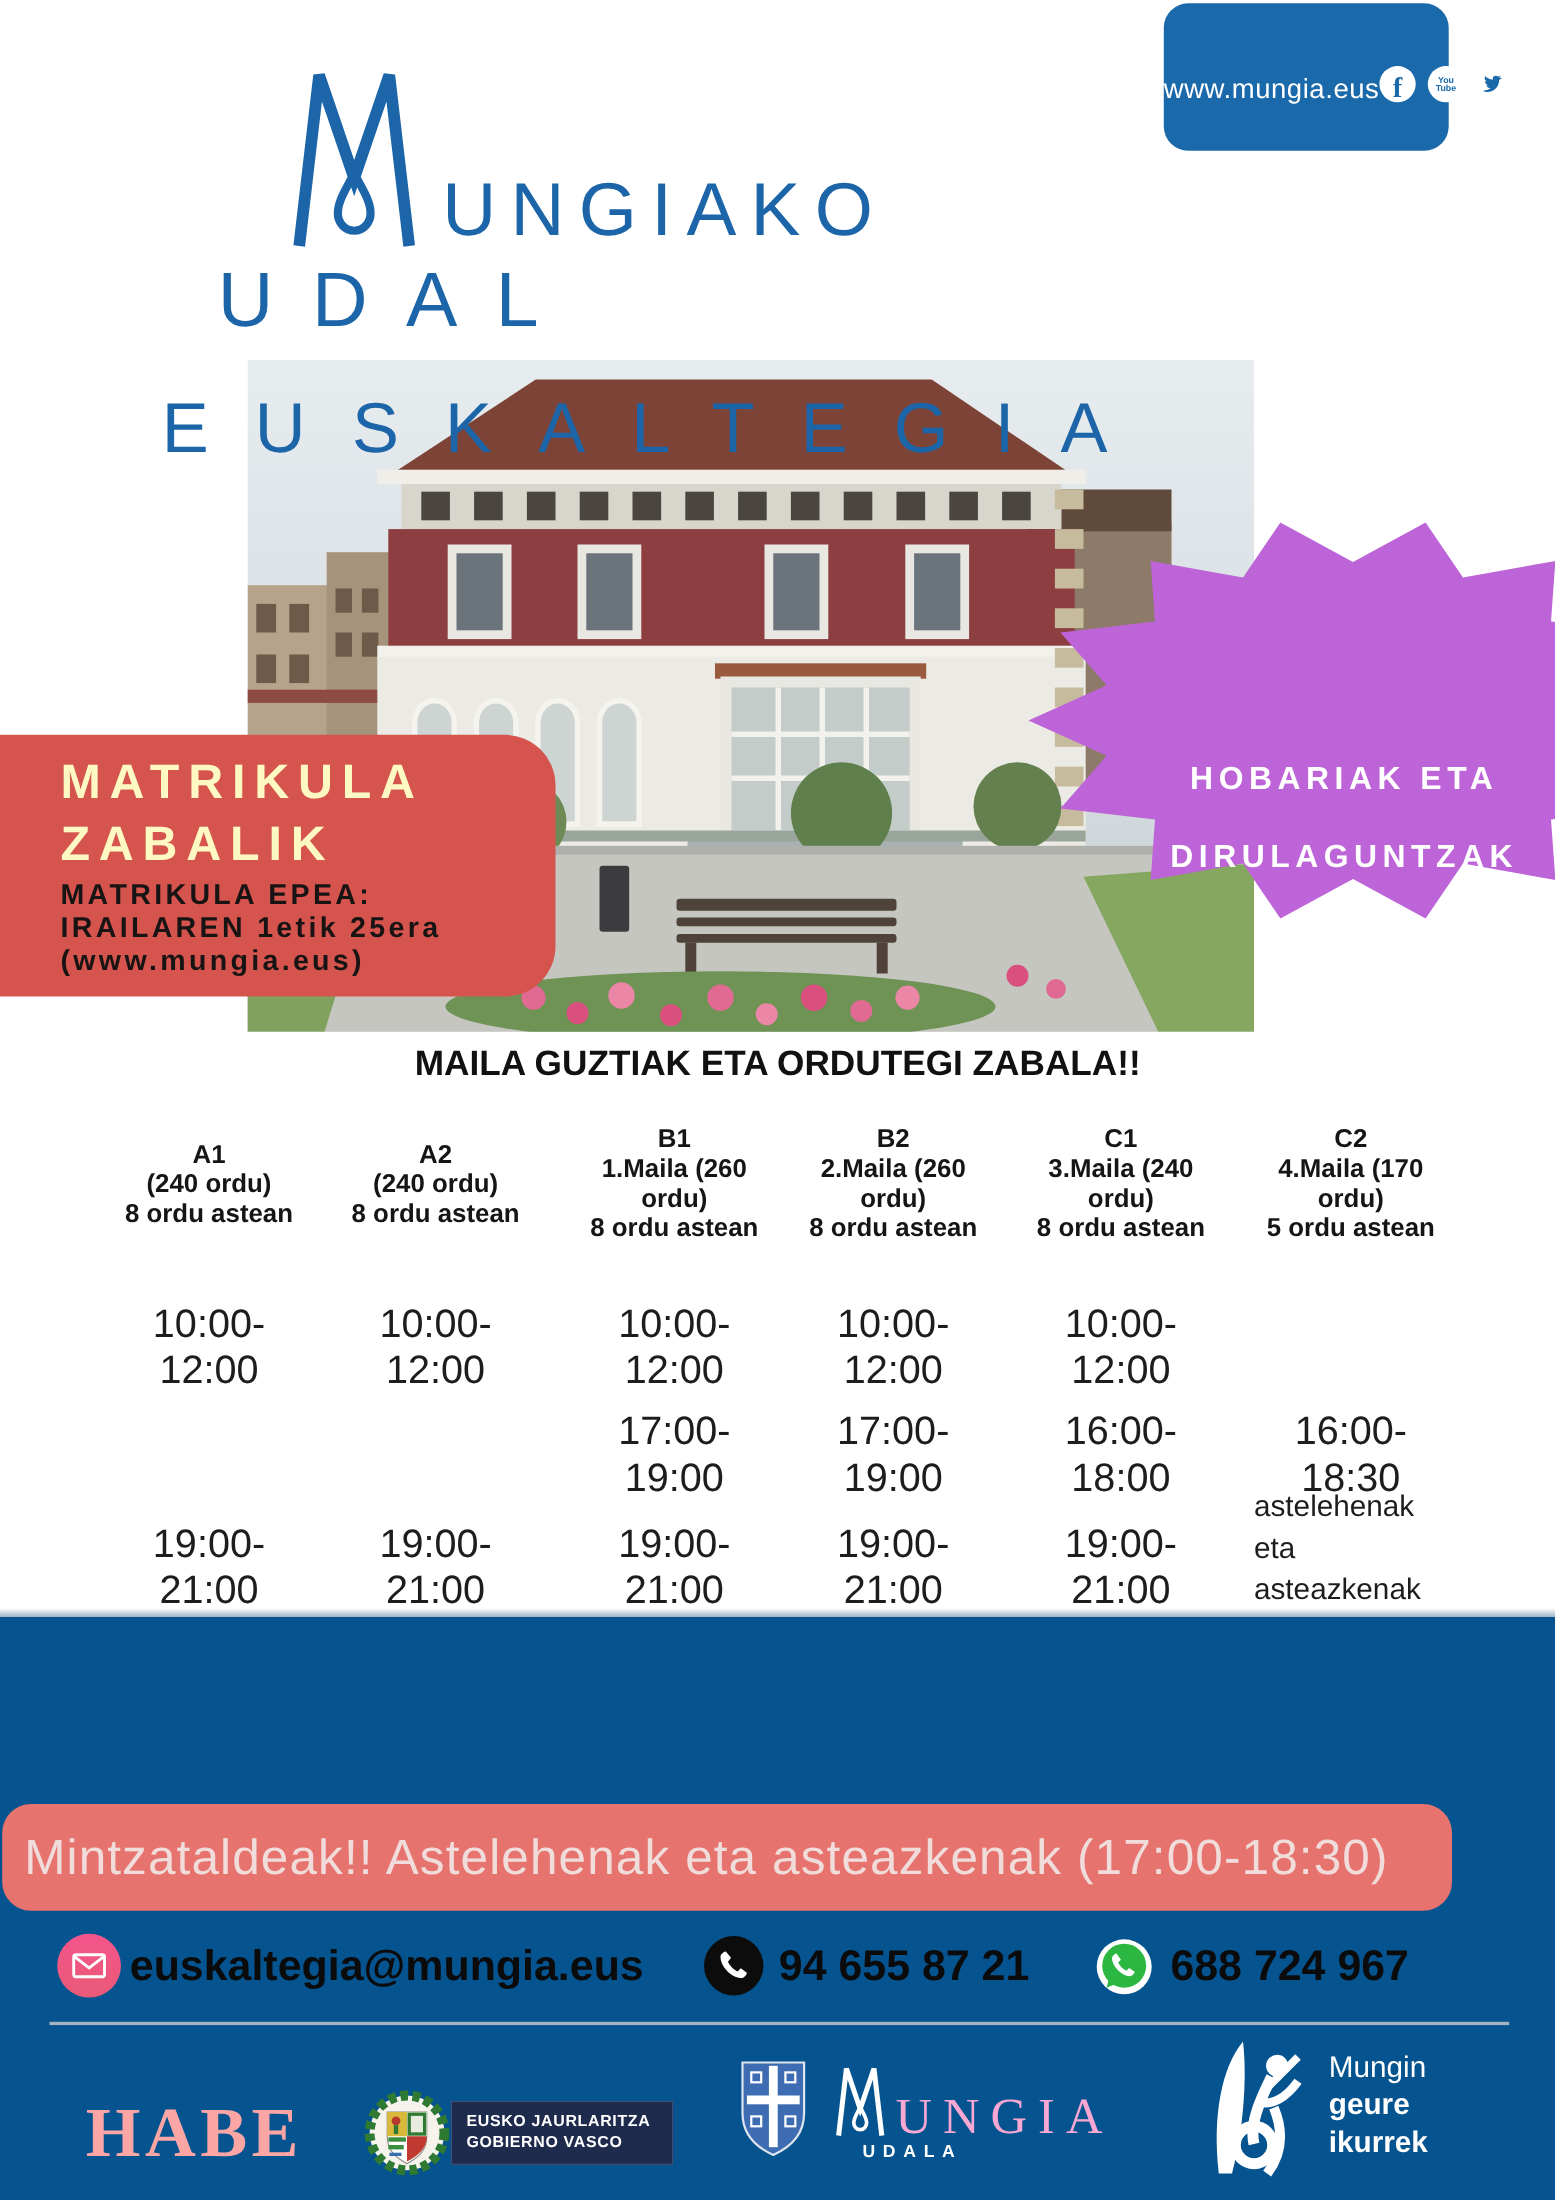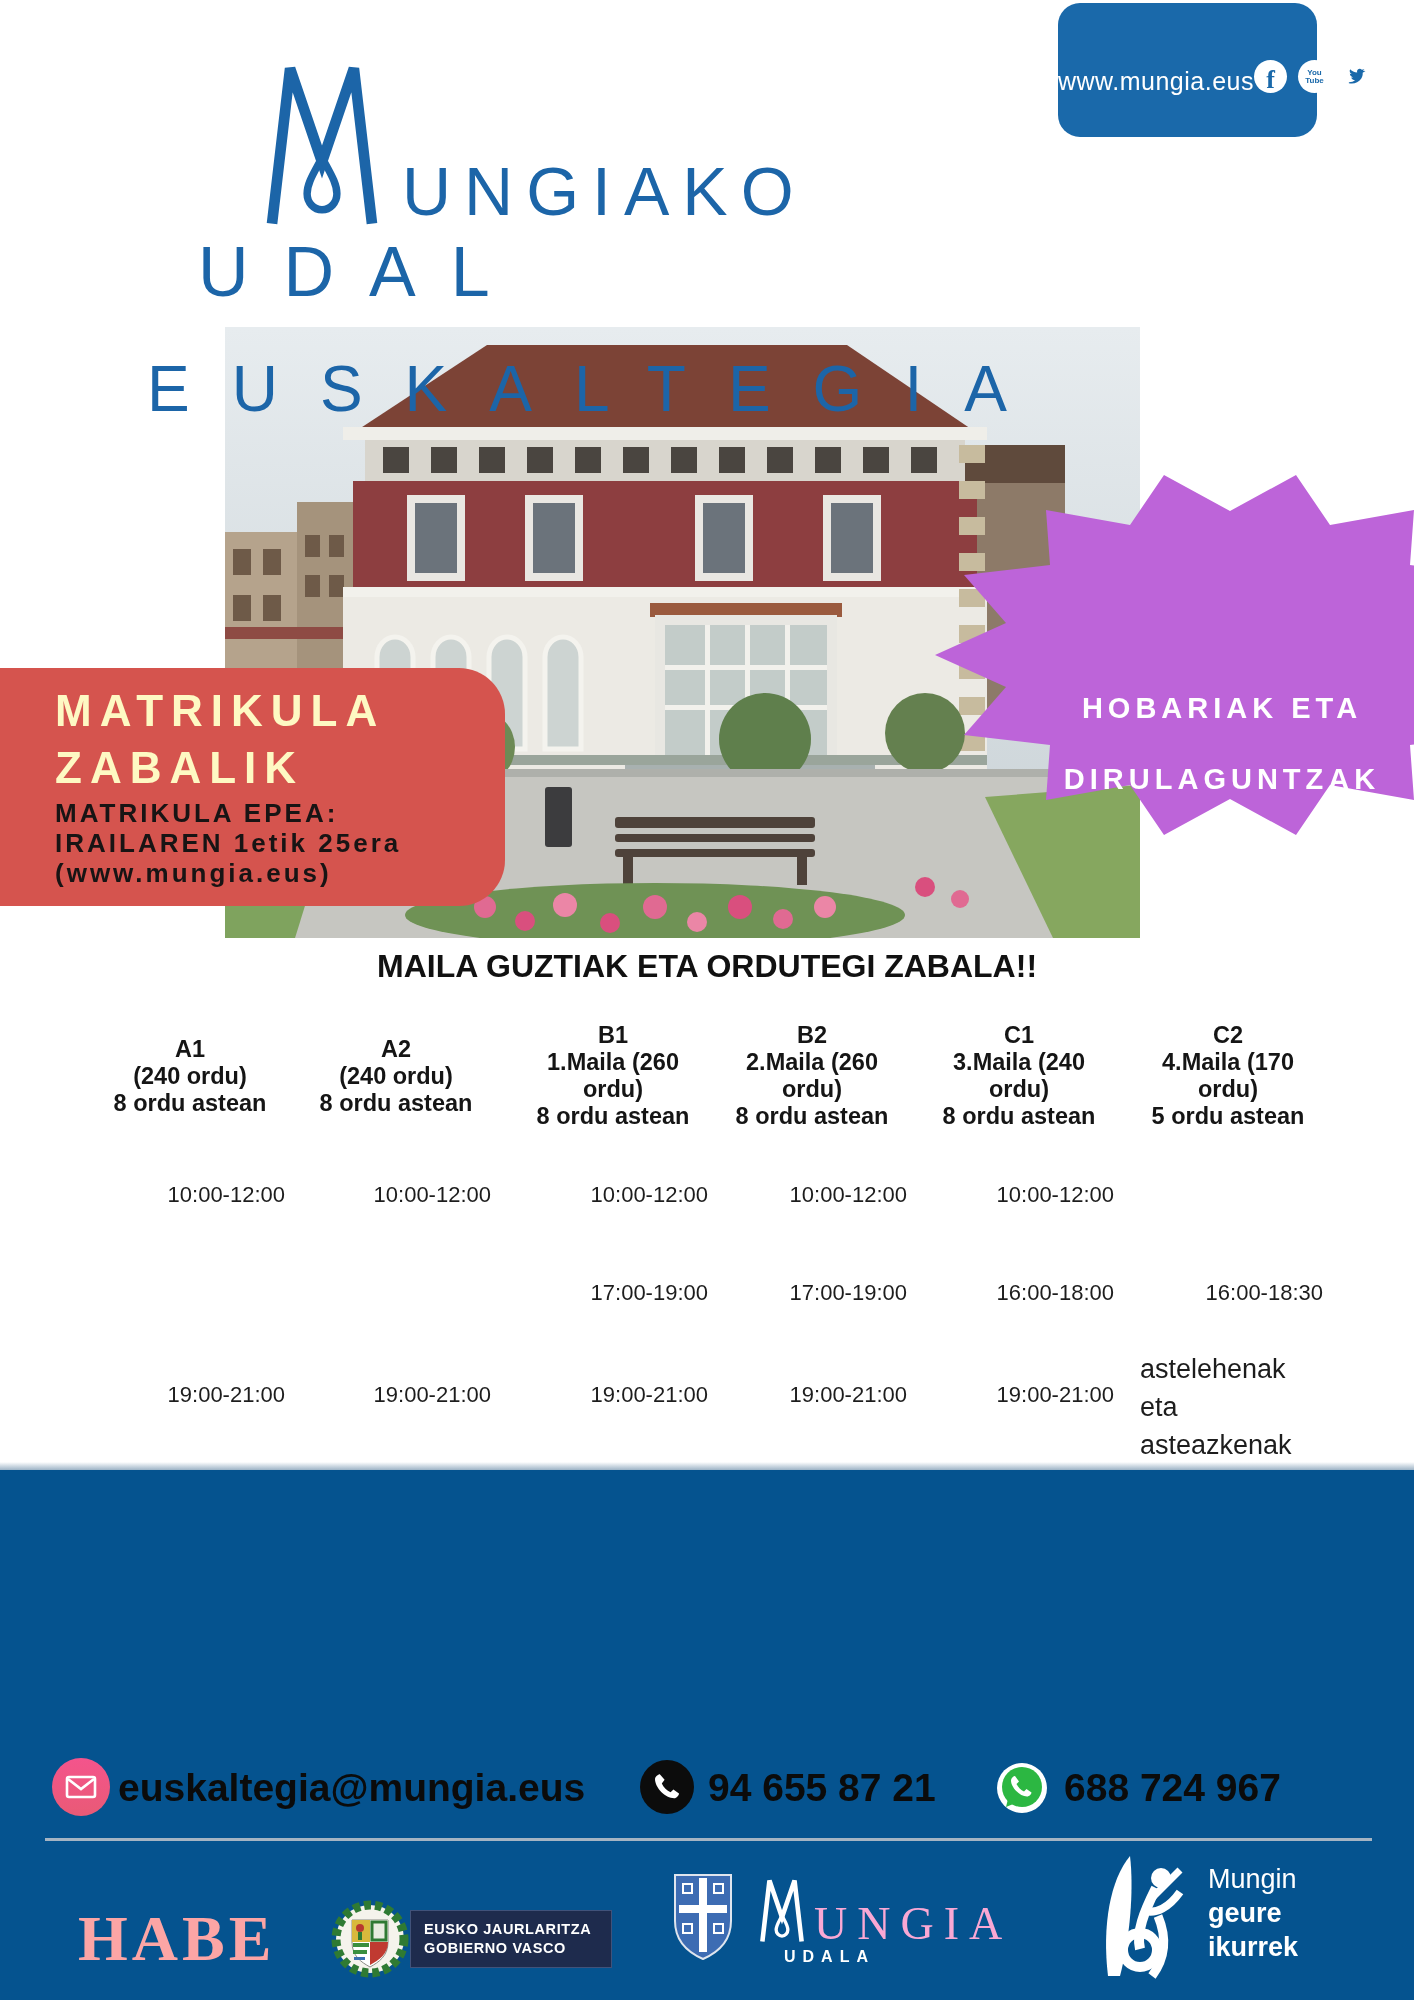--- a/index.html
+++ b/index.html
@@ -45,21 +45,21 @@
   .badge-text{position:absolute;left:1032px;width:380px;text-align:center;color:#fff;
               font-weight:700;font-size:29px;letter-spacing:5px;z-index:3;}
   .badge1{top:692px;} .badge2{top:763px;}
 
   
   .heading{position:absolute;left:0;top:948px;width:1414px;text-align:center;color:#111;
            font-weight:700;font-size:32px;z-index:4;}
   .hcell{position:absolute;top:1020px;width:190px;height:112px;display:flex;flex-direction:column;
          justify-content:center;align-items:center;text-align:center;color:#151515;
          font-weight:700;font-size:23.5px;line-height:27px;}
-  .tcell{position:absolute;width:190px;text-align:right;font-size:22px;color:#1d1d1d;}
+  .tcell{position:absolute;width:190px;text-align:center;font-size:36px;color:#1d1d1d;}
   .r1{top:1182px;} .r2{top:1280px;} .r3{top:1382px;}
   .note{position:absolute;left:1140px;top:1350px;font-size:27px;color:#1d1d1d;line-height:38px;}
   .note span{display:block;}
 
   
   .footer{position:absolute;left:0;top:1470px;width:1414px;height:530px;background:#05538f;z-index:5;}
   .footer::before{content:"";position:absolute;left:0;top:-8px;width:100%;height:8px;
                   background:linear-gradient(#ffffff00,#9db3c6);}
   .banner{position:absolute;left:2px;top:170px;width:1318px;height:97px;background:#e7736e;
           border-radius:26px;display:flex;align-items:center;}
@@ -330,20 +330,23 @@
   <div class="tcell r3" style="left:924px">19:00-21:00</div>
 
   <div class="note">
     <span>astelehenak</span>
     <span>eta</span>
     <span>asteazkenak</span>
   </div>
 
   <div class="footer">
 
+    <div class="banner">
+      <span class="btxt">Mintzataldeak!! Astelehenak eta asteazkenak (17:00-18:30)</span>
+    </div>
 
     <div class="c-ic email-ic">
       <svg width="32" height="24" viewBox="0 0 32 24">
         <rect x="2" y="2" width="28" height="20" rx="2" fill="none" stroke="#fff" stroke-width="2.6"></rect>
         <polyline points="3,4 16,14 29,4" fill="none" stroke="#fff" stroke-width="2.6"></polyline>
       </svg>
     </div>
     <div class="ctext ct-email">euskaltegia@mungia.eus</div>
 
     <div class="c-ic phone-ic">

